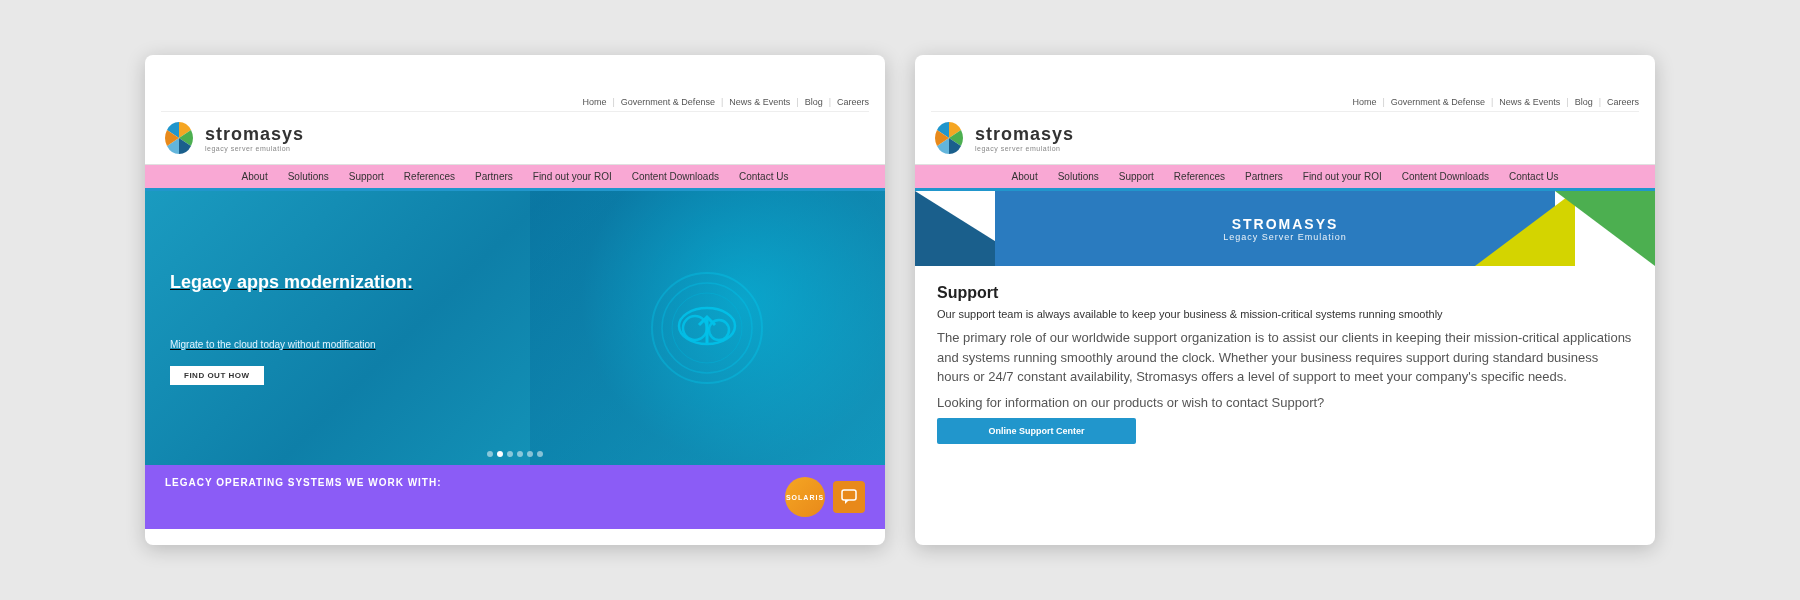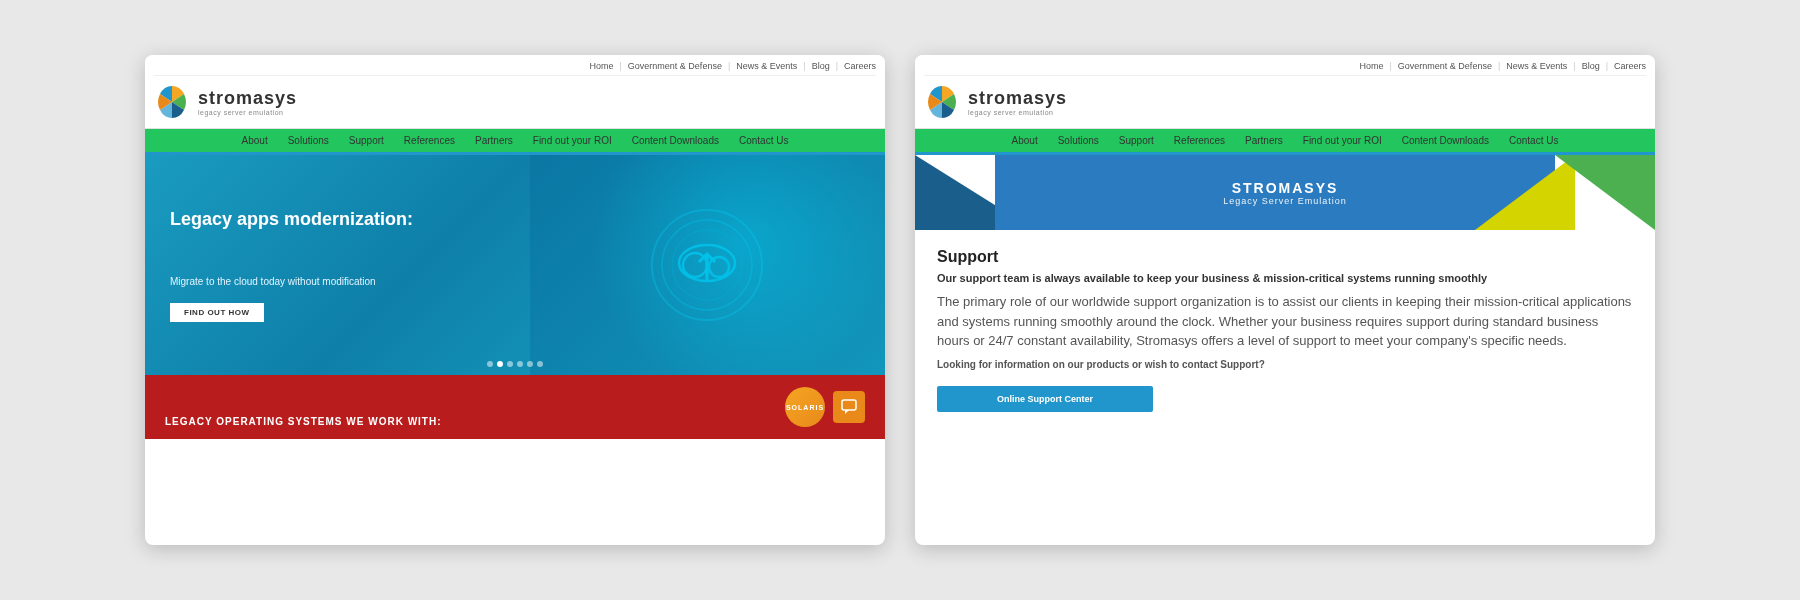--- a/index.html
+++ b/index.html
@@ -20,21 +20,22 @@
       box-shadow: 0 4px 20px rgba(0,0,0,0.2);
       overflow: hidden;
       width: 740px;
       height: 490px;
       flex-shrink: 0;
     }
 
     
     .site-header {
       background: #fff;
-      padding: 0 9px;
+      padding: 0 16px;
+      margin-top: 36px;
     }
     .top-bar {
       display: flex;
       justify-content: flex-end;
       align-items: center;
       padding: 6px 0 4px;
       font-size: 9px;
       color: #555;
       border-bottom: 1px solid #eee;
     }
@@ -71,43 +72,44 @@
       letter-spacing: 1px;
     }
     .logo-tagline {
       font-size: 7px;
       color: #888;
       letter-spacing: 0.5px;
     }
 
     
     .secondary-nav {
-      background: #22c55e;
+      background: #f9a8d4;
       border-top: 1px solid #e0e0e0;
       border-bottom: 3px solid #2196cc;
       padding: 6px 20px;
       display: flex;
       justify-content: center;
       gap: 20px;
     }
     .secondary-nav a {
       font-size: 10px;
       color: #333;
       text-decoration: none;
       font-weight: 500;
     }
 
     
     .hero-section {
       background: linear-gradient(135deg, #1a9bc0 0%, #0e7fa8 40%, #1aaccc 100%);
-      height: 220px;
+      height: 274px;
       position: relative;
       display: flex;
       align-items: center;
       overflow: hidden;
+      text-decoration: underline;
     }
     .hero-content {
       padding: 20px 25px;
       z-index: 2;
       max-width: 55%;
     }
     .hero-title {
       font-size: 18px;
       font-weight: bold;
       color: #fff;
@@ -159,28 +161,28 @@
     .dot {
       width: 6px;
       height: 6px;
       border-radius: 50%;
       background: rgba(255,255,255,0.5);
     }
     .dot.active { background: #fff; }
 
     
     .bottom-bar {
-      background: #b91c1c;
+      background: #8b5cf6;
       padding: 12px 20px;
       color: #fff;
       font-size: 10px;
       font-weight: bold;
       letter-spacing: 1px;
       display: flex;
-      align-items: flex-end;
+      align-items: flex-start;
       justify-content: space-between;
       position: relative;
       gap: 7px;
     }
     .solaris-badge {
       width: 40px;
       height: 40px;
       border-radius: 50%;
       background: linear-gradient(135deg, #f5a623, #e8891a);
       display: flex;
@@ -233,47 +235,46 @@
       background: #fff;
     }
     .support-heading {
       font-size: 16px;
       font-weight: bold;
       color: #222;
       margin-bottom: 6px;
     }
     .support-subheading {
       font-size: 11px;
-      font-weight: bold;
+      font-weight: normal;
       color: #333;
       margin-bottom: 8px;
     }
     .support-text {
       font-size: 13px;
       color: #555;
       line-height: 1.5;
       margin-bottom: 8px;
     }
     .support-cta-text {
-      font-size: 10px;
+      font-size: 13px;
       color: #555;
-      margin-bottom: 16px;
-      font-weight: bold;
+      margin-bottom: 8px;
     }
     .support-btn {
       display: block;
       background: #2196cc;
       color: #fff;
       border: none;
       padding: 8px 20px;
       font-size: 9px;
       font-weight: bold;
       cursor: pointer;
       margin-bottom: 6px;
-      width: 216px;
+      width: 199px;
       text-align: center;
       border-radius: 2px;
     }
 
     
     .triangle-left-dark {
       clip-path: polygon(0 100%, 0 0, 100% 100%);
       background: #1a5f8c;
       position: absolute;
       left: 0;

